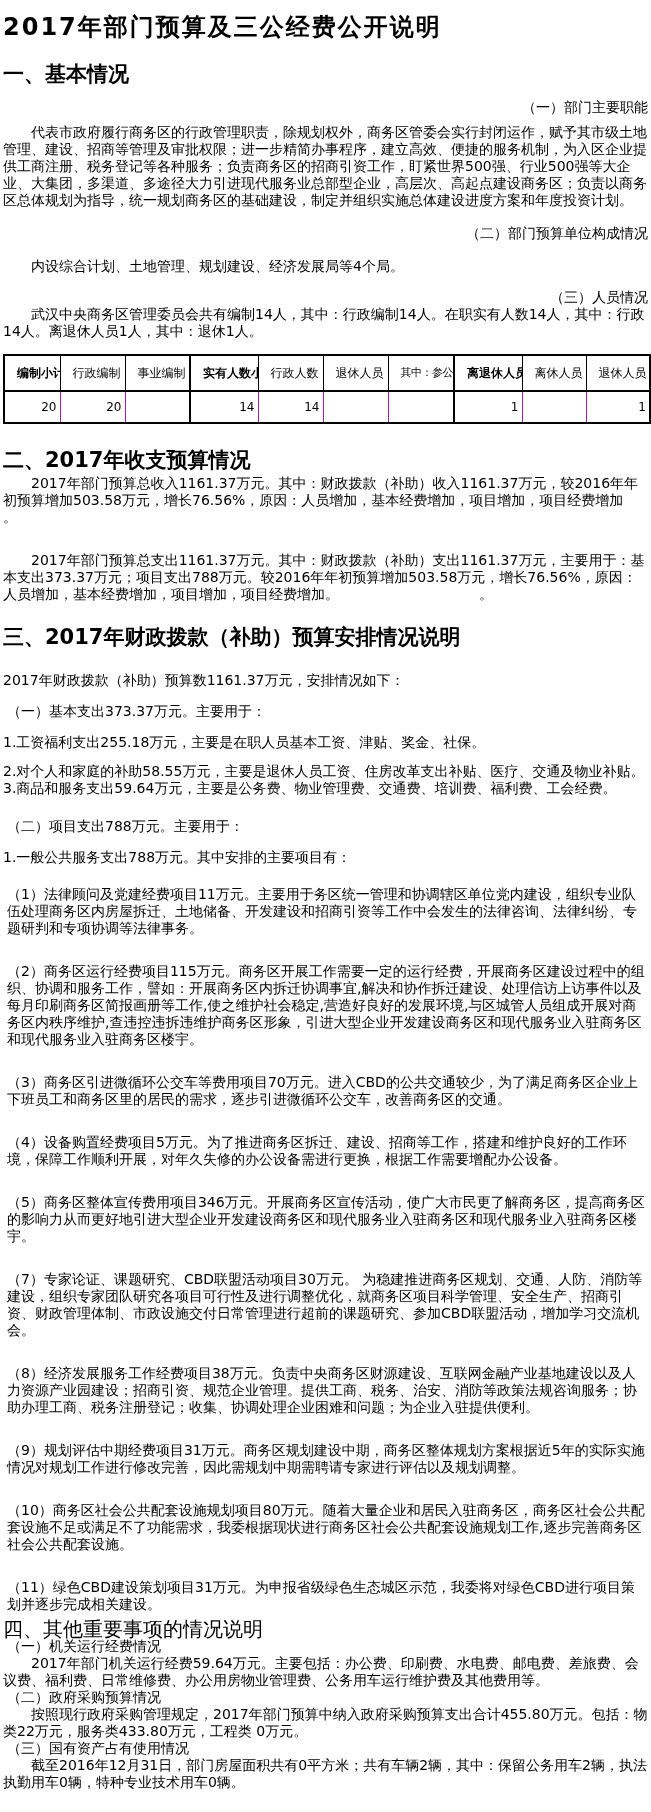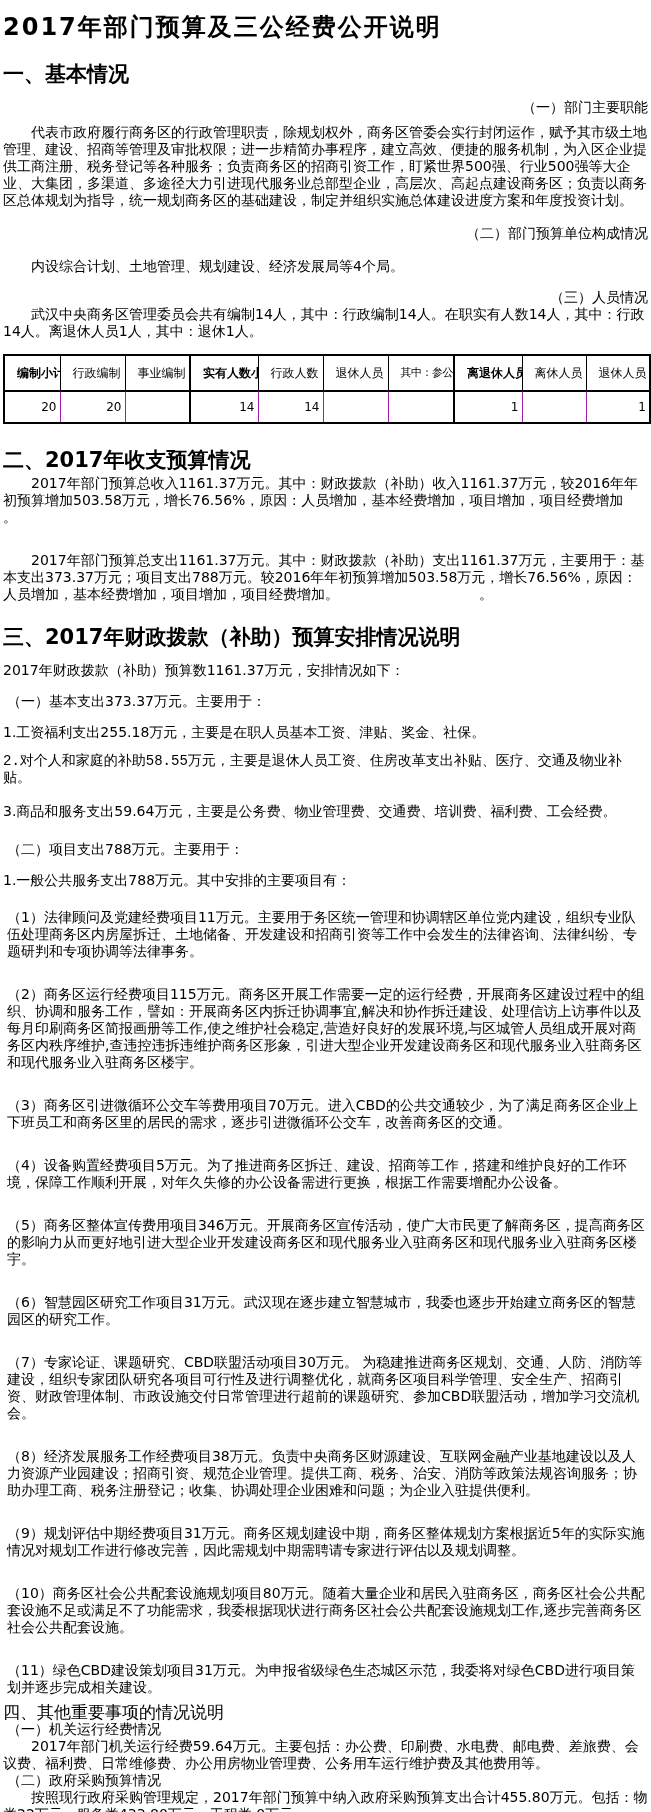--- a/index.html
+++ b/index.html
@@ -7,21 +7,21 @@
     width:651px;min-height:1812px;box-sizing:border-box;
     padding:8px 3px 20px 3px;color:#000;
     font-family:"DejaVu Sans","Liberation Sans",sans-serif;
     font-size:14px;line-height:17px;
   }
   .title{
     font-size:24px;line-height:30px;font-weight:bold;text-align:left;
     letter-spacing:2px;margin:4px 0 24px 0;
   }
   .h1{font-weight:bold;font-size:21px;margin:18px 0 16px 0;}
-  .h1.plain{font-weight:normal;font-size:17px;margin:8px 0 0 0;}
+  .h1.plain{font-weight:normal;font-size:20px;margin:8px 0 0 0;}
   .h2{margin:16px 0 8px 0;text-align:right;}
   .h3{padding-left:4px;margin:0;}
   .p{margin:0 0 10px 0;}
   .ind{text-indent:2em;}
   .pre{white-space:pre-wrap;}
   .mb0{margin-bottom:0;}
   .mb14{margin-bottom:14px;}
   .mb26{margin-bottom:26px;}
   .proj{margin:0 0 26px 0;}
   .tight{margin:0;}
@@ -99,33 +99,32 @@
       </tr>
     </tbody>
   </table>
 
   <div class="h1" style="margin-bottom:6px;">二、2017年收支预算情况</div>
   <div class="p ind pre mb26">2017年部门预算总收入1161.37万元。其中：财政拨款（补助）收入1161.37万元，较2016年年初预算增加503.58万元，增长76.56%，原因：人员增加，基本经费增加，项目增加，项目经费增加
 。</div>
   <div class="p ind pre mb26">2017年部门预算总支出1161.37万元。其中：财政拨款（补助）支出1161.37万元，主要用于：基本支出373.37万元；项目支出788万元。较2016年年初预算增加503.58万元，增长76.56%，原因：人员增加，基本经费增加，项目增加，项目经费增加。　　　　　　　　　　。</div>
 
   <div class="h1">三、2017年财政拨款（补助）预算安排情况说明</div>
-  <div class="p mb14" style="margin-top:16px;">2017年财政拨款（补助）预算数1161.37万元，安排情况如下：</div>
+  <div class="p mb14" style="margin-top:26px;">2017年财政拨款（补助）预算数1161.37万元，安排情况如下：</div>
   <div class="p mb14 h3">（一）基本支出373.37万元。主要用于：</div>
   <div class="p" style="margin-bottom:12px;">1.工资福利支出255.18万元，主要是在职人员基本工资、津贴、奖金、社保。</div>
-  <div class="p" style="margin-bottom:16px;font-family:Liberation Mono, monospace;">2.对个人和家庭的补助58.55万元，主要是退休人员工资、住房改革支出补贴、医疗、交通及物业补贴。</div>
+  <div class="p" style="margin-bottom:0;">2.对个人和家庭的补助58.55万元，主要是退休人员工资、住房改革支出补贴、医疗、交通及物业补贴。</div>
   <div class="p" style="margin-bottom:21px;">3.商品和服务支出59.64万元，主要是公务费、物业管理费、交通费、培训费、福利费、工会经费。</div>
   <div class="p mb14 h3">（二）项目支出788万元。主要用于：</div>
   <div class="p" style="margin-bottom:20px;">1.一般公共服务支出788万元。其中安排的主要项目有：</div>
   <div class="proj h3">（1）法律顾问及党建经费项目11万元。主要用于务区统一管理和协调辖区单位党内建设，组织专业队伍处理商务区内房屋拆迁、土地储备、开发建设和招商引资等工作中会发生的法律咨询、法律纠纷、专题研判和专项协调等法律事务。</div>
   <div class="proj h3">（2）商务区运行经费项目115万元。商务区开展工作需要一定的运行经费，开展商务区建设过程中的组织、协调和服务工作，譬如：开展商务区内拆迁协调事宜,解决和协作拆迁建设、处理信访上访事件以及每月印刷商务区简报画册等工作,使之维护社会稳定,营造好良好的发展环境,与区城管人员组成开展对商务区内秩序维护,查违控违拆违维护商务区形象，引进大型企业开发建设商务区和现代服务业入驻商务区和现代服务业入驻商务区楼宇。</div>
   <div class="proj h3">（3）商务区引进微循环公交车等费用项目70万元。进入CBD的公共交通较少，为了满足商务区企业上下班员工和商务区里的居民的需求，逐步引进微循环公交车，改善商务区的交通。</div>
   <div class="proj h3">（4）设备购置经费项目5万元。为了推进商务区拆迁、建设、招商等工作，搭建和维护良好的工作环境，保障工作顺利开展，对年久失修的办公设备需进行更换，根据工作需要增配办公设备。</div>
   <div class="proj h3">（5）商务区整体宣传费用项目346万元。开展商务区宣传活动，使广大市民更了解商务区，提高商务区的影响力从而更好地引进大型企业开发建设商务区和现代服务业入驻商务区和现代服务业入驻商务区楼宇。</div>
-  <div class="proj h3">（6）智慧园区研究工作项目31万元。武汉现在逐步建立智慧城市，我委也逐步开始建立商务区的智慧园区的研究工作。</div>
   <div class="proj h3">（7）专家论证、课题研究、CBD联盟活动项目30万元。 为稳建推进商务区规划、交通、人防、消防等建设，组织专家团队研究各项目可行性及进行调整优化，就商务区项目科学管理、安全生产、招商引资、财政管理体制、市政设施交付日常管理进行超前的课题研究、参加CBD联盟活动，增加学习交流机会。</div>
   <div class="proj h3">（8）经济发展服务工作经费项目38万元。负责中央商务区财源建设、互联网金融产业基地建设以及人力资源产业园建设；招商引资、规范企业管理。提供工商、税务、治安、消防等政策法规咨询服务；协助办理工商、税务注册登记；收集、协调处理企业困难和问题；为企业入驻提供便利。</div>
   <div class="proj h3">（9）规划评估中期经费项目31万元。商务区规划建设中期，商务区整体规划方案根据近5年的实际实施情况对规划工作进行修改完善，因此需规划中期需聘请专家进行评估以及规划调整。</div>
   <div class="proj h3">（10）商务区社会公共配套设施规划项目80万元。随着大量企业和居民入驻商务区，商务区社会公共配套设施不足或满足不了功能需求，我委根据现状进行商务区社会公共配套设施规划工作,逐步完善商务区社会公共配套设施。</div>
   <div class="proj h3" style="margin-bottom:4px;">（11）绿色CBD建设策划项目31万元。为申报省级绿色生态城区示范，我委将对绿色CBD进行项目策划并逐步完成相关建设。</div>
 
   <div class="h1 plain">四、其他重要事项的情况说明</div>
   <div class="tight h3">（一）机关运行经费情况</div>
   <div class="tight ind">2017年部门机关运行经费59.64万元。主要包括：办公费、印刷费、水电费、邮电费、差旅费、会议费、福利费、日常维修费、办公用房物业管理费、公务用车运行维护费及其他费用等。</div>
   <div class="tight h3">（二）政府采购预算情况</div>

